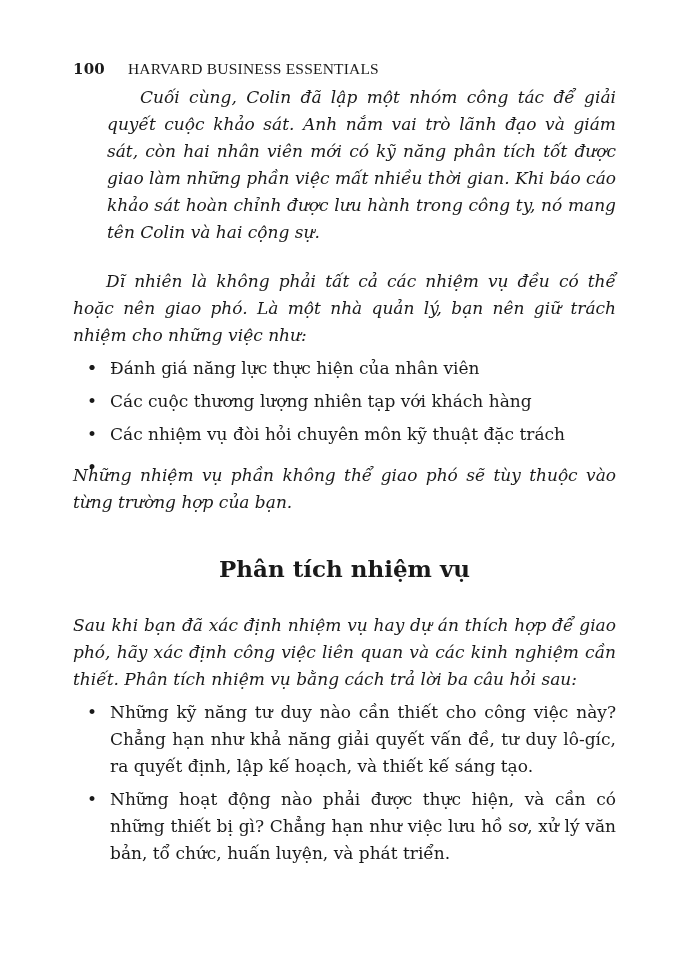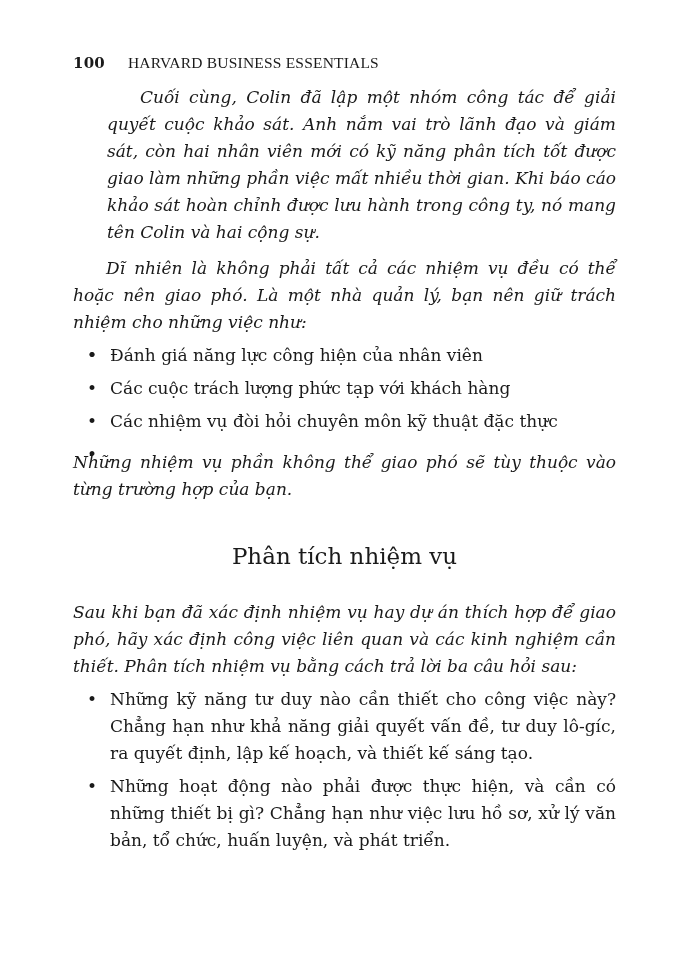--- a/index.html
+++ b/index.html
@@ -1,53 +1,53 @@
 <!DOCTYPE html>
 <html><head>
 <meta charset="utf-8">
 <style>
   html, body { margin: 0; padding: 0; background: #ffffff; }
   body { width: 700px; height: 960px; position: relative; overflow: hidden;
          font-family: "DejaVu Serif", "Liberation Serif", serif; color: #1a1a1a; }
-  .page-header { position: absolute; left: 73px; top: 54px; font-size: 15px; letter-spacing: 0.2px; }
+  .page-header { position: absolute; left: 73px; top: 60px; font-size: 15px; letter-spacing: 0.2px; }
   .page-number { font-weight: bold; margin-right: 18px; }
   .running-title { font-family: "Liberation Serif", serif; font-size: 15.5px; }
   .body { position: absolute; left: 73px; top: 84px; width: 543px; }
   p { margin: 0; font-size: 17px; line-height: 27px; text-align: justify; font-style: italic; }
   .italic-block { margin-left: 34px; font-style: italic; }
   .italic-block p { text-indent: 33px; }
-  .para { text-indent: 33px; margin-top: 9px; }
+  .para { text-indent: 33px; margin-top: 22px; }
   .para.noindent { text-indent: 0; margin-top: 14px; }
   ul { list-style: none; margin: 6px 0 0 0; padding: 0; }
   ul.short li { line-height: 27px; margin-bottom: 6px; }
   li { position: relative; padding-left: 37px; font-size: 17px; line-height: 27px; text-align: justify; }
   li .bullet { position: absolute; left: 14px; top: 0; }
   ul.long li { margin-bottom: 6px; }
-  h2 { margin: 38px 0 28px 0; text-align: center; font-size: 23px; font-weight: normal; line-height: 30px; }
+  h2 { margin: 38px 0 28px 0; text-align: center; font-size: 23px; font-weight: bold; line-height: 30px; }
 </style>
 </head>
 <body>
 
 <div class="page-header">
   <span class="page-number">100</span>
   <span class="running-title">HARVARD BUSINESS ESSENTIALS</span>
 </div>
 
 <div class="body">
   <div class="italic-block">
     <p>Cuối cùng, Colin đã lập một nhóm công tác để giải quyết cuộc khảo sát. Anh nắm vai trò lãnh đạo và giám sát, còn hai nhân viên mới có kỹ năng phân tích tốt được giao làm những phần việc mất nhiều thời gian. Khi báo cáo khảo sát hoàn chỉnh được lưu hành trong công ty, nó mang tên Colin và hai cộng sự.</p>
   </div>
 
   <p class="para">Dĩ nhiên là không phải tất cả các nhiệm vụ đều có thể hoặc nên giao phó. Là một nhà quản lý, bạn nên giữ trách nhiệm cho những việc như:</p>
 
   <ul class="short">
     <li><span class="bullet">•</span></li>
-    <li><span class="bullet">•</span><span>Đánh giá năng lực công hiện của nhân viên</span></li>
-    <li><span class="bullet">•</span><span>Các cuộc trách lượng phức tạp với khách hàng</span></li>
-    <li><span class="bullet">•</span><span>Các nhiệm vụ đòi hỏi chuyên môn kỹ thuật đặc thực</span></li>
+    <li><span class="bullet">•</span><span>Đánh giá năng lực thực hiện của nhân viên</span></li>
+    <li><span class="bullet">•</span><span>Các cuộc thương lượng nhiên tạp với khách hàng</span></li>
+    <li><span class="bullet">•</span><span>Các nhiệm vụ đòi hỏi chuyên môn kỹ thuật đặc trách</span></li>
     <li><span class="bullet">•</span></li>
   </ul>
 
   <p class="para noindent">Những nhiệm vụ phần không thể giao phó sẽ tùy thuộc vào từng trường hợp của bạn.</p>
 
   <h2>Phân tích nhiệm vụ</h2>
 
   <p class="para noindent" style="margin-top:12px">Sau khi bạn đã xác định nhiệm vụ hay dự án thích hợp để giao phó, hãy xác định công việc liên quan và các kinh nghiệm cần thiết. Phân tích nhiệm vụ bằng cách trả lời ba câu hỏi sau:</p>
 
   <ul class="long">

